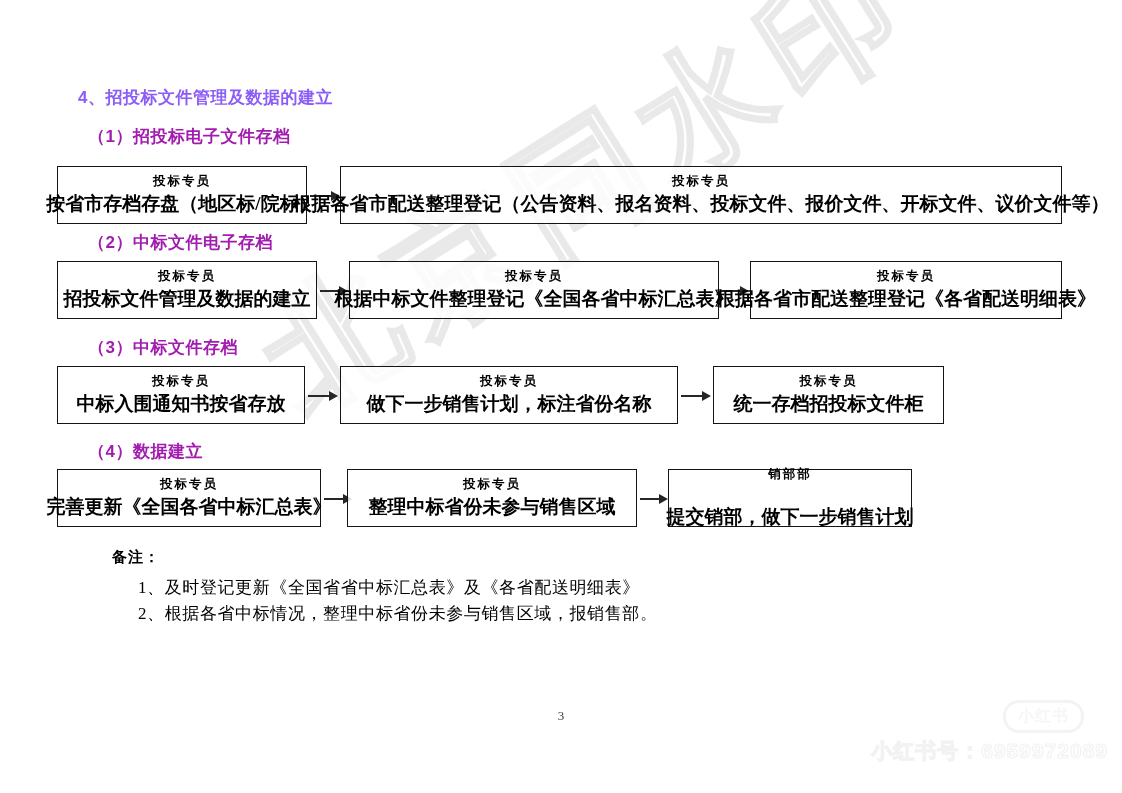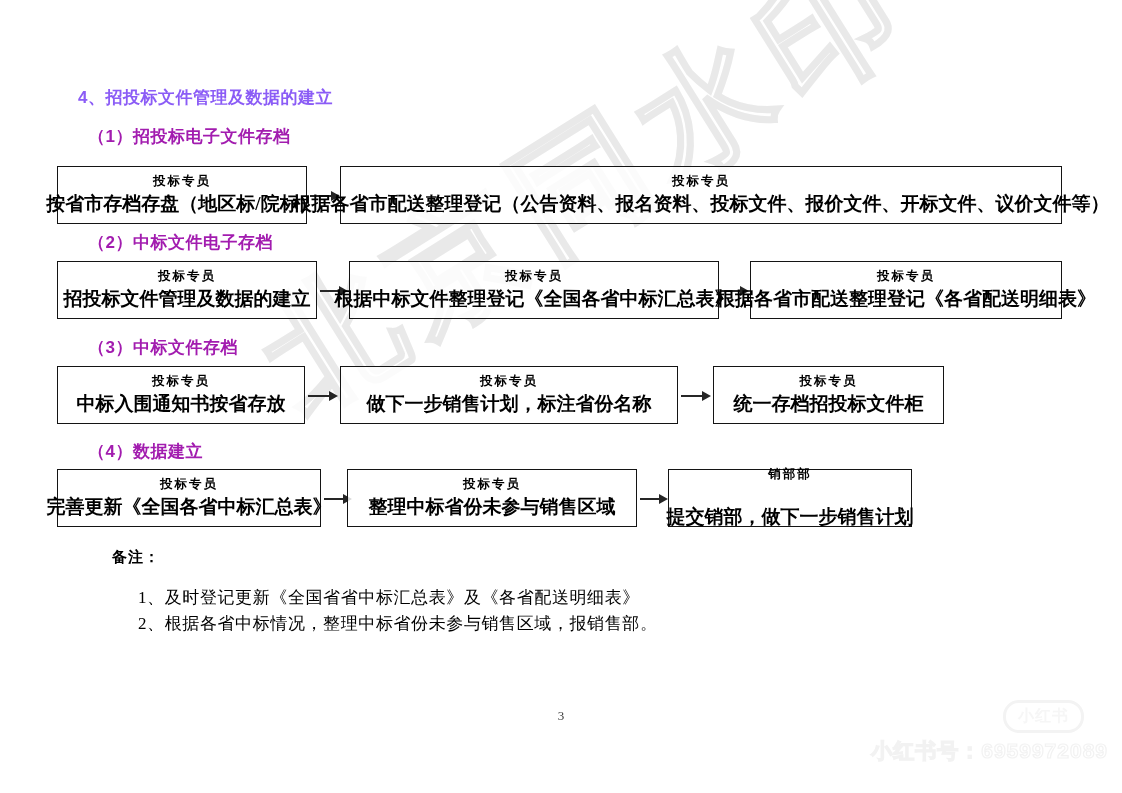--- a/index.html
+++ b/index.html
@@ -167,21 +167,21 @@
   #notes {
     position: absolute;
     left: 112px;
     top: 548px;
   }
   #notes .notes-title {
     font-family: Liberation Sans, sans-serif;
     font-weight: bold;
     font-size: 15px;
     letter-spacing: 1px;
-    margin-bottom: 18px;
+    margin-bottom: 8px;
   }
   #notes .note-item {
     font-family: "Liberation Serif", "DejaVu Serif", serif;
     font-size: 17px;
     letter-spacing: 0.6px;
     margin-left: 26px;
     line-height: 1.55;
     white-space: nowrap;
   }
 

